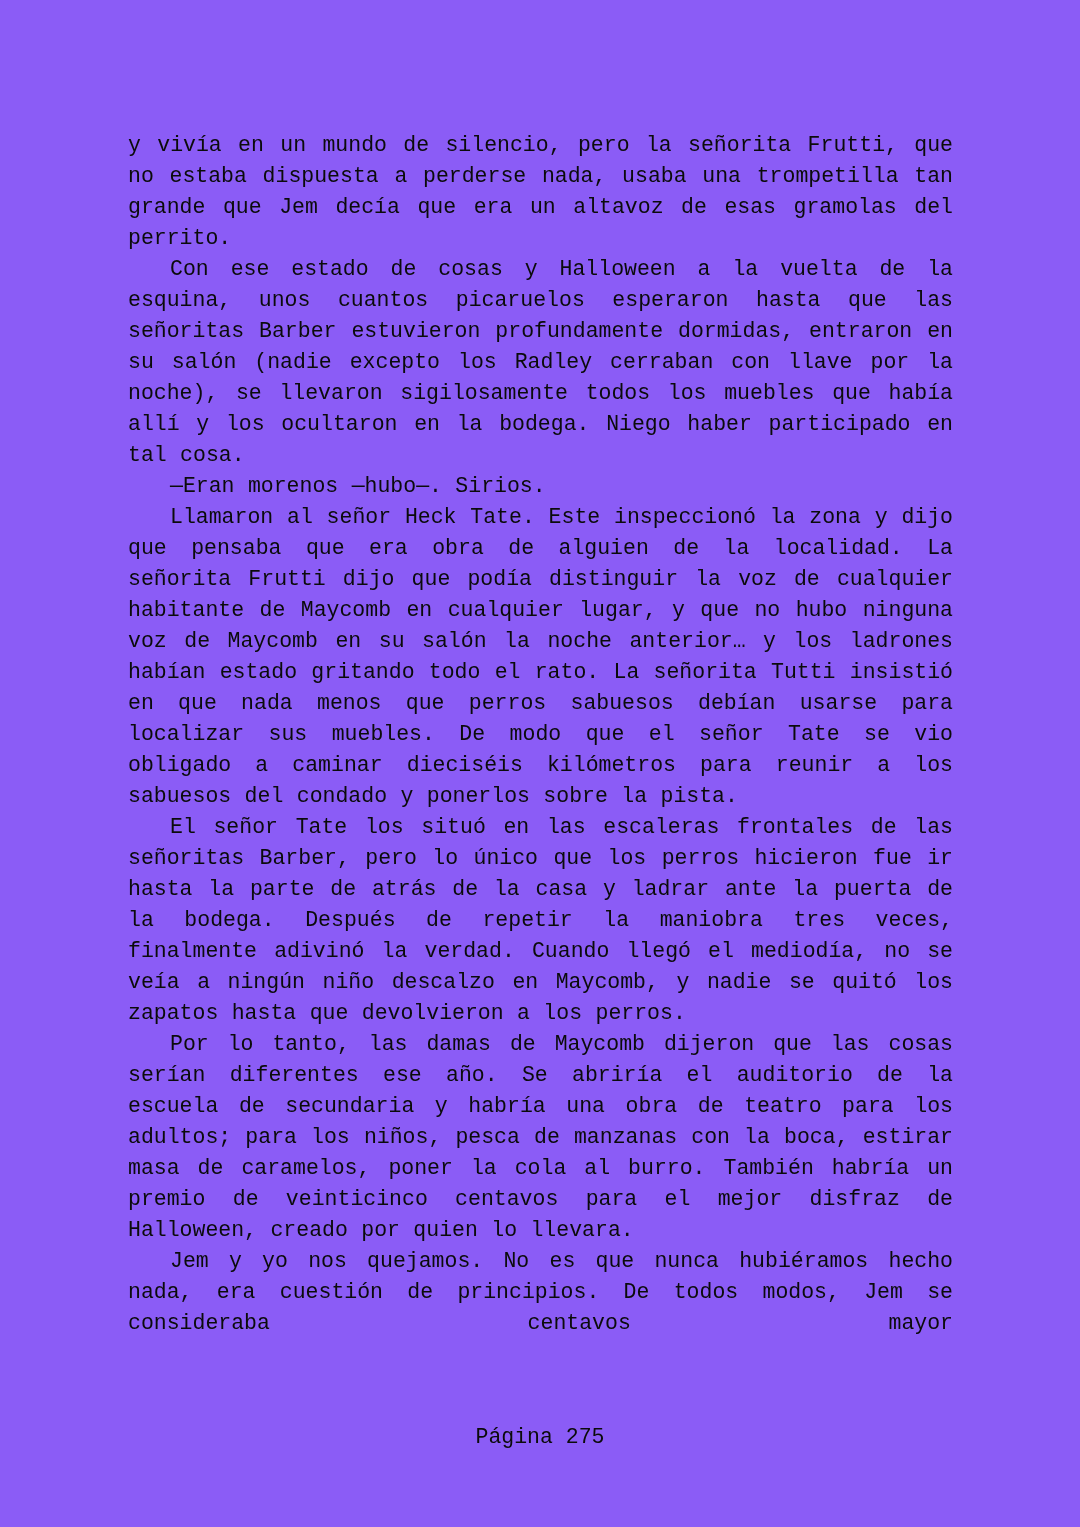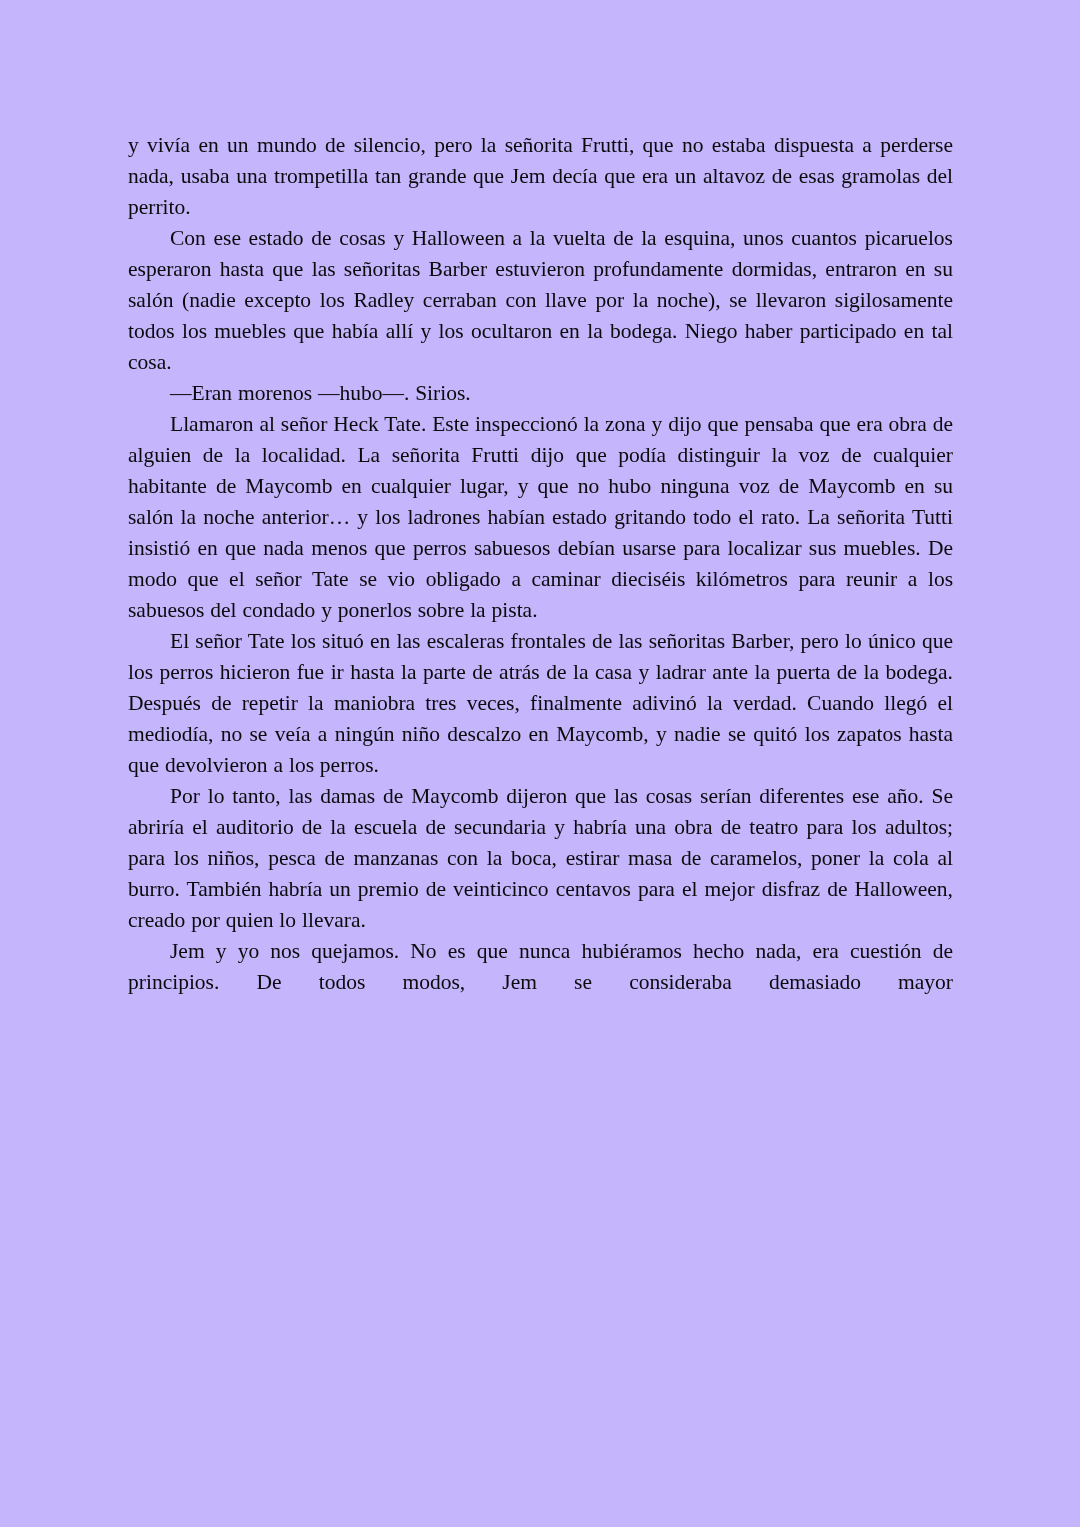--- a/index.html
+++ b/index.html
@@ -8,22 +8,23 @@
       background: #ffffff;
     }
     body {
       font-family: "Liberation Serif", "DejaVu Serif", serif;
       color: #0b0b0b;
     }
     .book-page {
       position: relative;
       width: 1080px;
       height: 1527px;
-      background: #c4b5fd;
+      background: #8b5cf6;
       overflow: hidden;
+      font-family: Liberation Mono, monospace;
     }
     .text-block {
       position: absolute;
       left: 128px;
       top: 130px;
       width: 825px;
       font-size: 21.5px;
       line-height: 31px;
       text-align: justify;
       word-spacing: 0.5px;
@@ -52,15 +53,16 @@
 <body>
 
 <div class="book-page">
   <div class="text-block">
     <p class="para no-indent">y vivía en un mundo de silencio, pero la señorita Frutti, que no estaba dispuesta a perderse nada, usaba una trompetilla tan grande que Jem decía que era un altavoz de esas gramolas del perrito.</p>
     <p class="para">Con ese estado de cosas y Halloween a la vuelta de la esquina, unos cuantos picaruelos esperaron hasta que las señoritas Barber estuvieron profundamente dormidas, entraron en su salón (nadie excepto los Radley cerraban con llave por la noche), se llevaron sigilosamente todos los muebles que había allí y los ocultaron en la bodega. Niego haber participado en tal cosa.</p>
     <p class="para">—Eran morenos —hubo—. Sirios.</p>
     <p class="para">Llamaron al señor Heck Tate. Este inspeccionó la zona y dijo que pensaba que era obra de alguien de la localidad. La señorita Frutti dijo que podía distinguir la voz de cualquier habitante de Maycomb en cualquier lugar, y que no hubo ninguna voz de Maycomb en su salón la noche anterior… y los ladrones habían estado gritando todo el rato. La señorita Tutti insistió en que nada menos que perros sabuesos debían usarse para localizar sus muebles. De modo que el señor Tate se vio obligado a caminar dieciséis kilómetros para reunir a los sabuesos del condado y ponerlos sobre la pista.</p>
     <p class="para">El señor Tate los situó en las escaleras frontales de las señoritas Barber, pero lo único que los perros hicieron fue ir hasta la parte de atrás de la casa y ladrar ante la puerta de la bodega. Después de repetir la maniobra tres veces, finalmente adivinó la verdad. Cuando llegó el mediodía, no se veía a ningún niño descalzo en Maycomb, y nadie se quitó los zapatos hasta que devolvieron a los perros.</p>
     <p class="para">Por lo tanto, las damas de Maycomb dijeron que las cosas serían diferentes ese año. Se abriría el auditorio de la escuela de secundaria y habría una obra de teatro para los adultos; para los niños, pesca de manzanas con la boca, estirar masa de caramelos, poner la cola al burro. También habría un premio de veinticinco centavos para el mejor disfraz de Halloween, creado por quien lo llevara.</p>
-    <p class="para cont">Jem y yo nos quejamos. No es que nunca hubiéramos hecho nada, era cuestión de principios. De todos modos, Jem se consideraba demasiado mayor</p>
+    <p class="para cont">Jem y yo nos quejamos. No es que nunca hubiéramos hecho nada, era cuestión de principios. De todos modos, Jem se consideraba centavos mayor</p>
   </div>
+  <div class="page-footer">Página 275</div>
 </div>
 
 </body></html>

